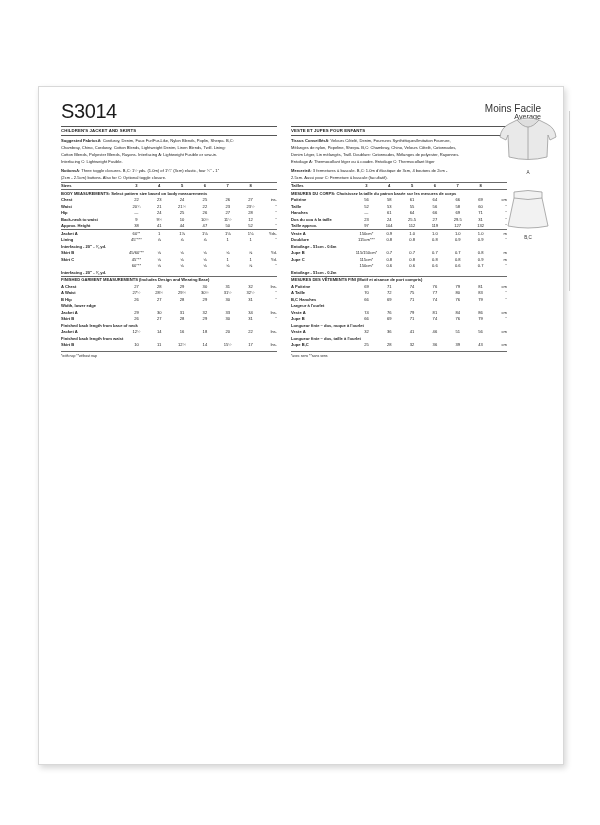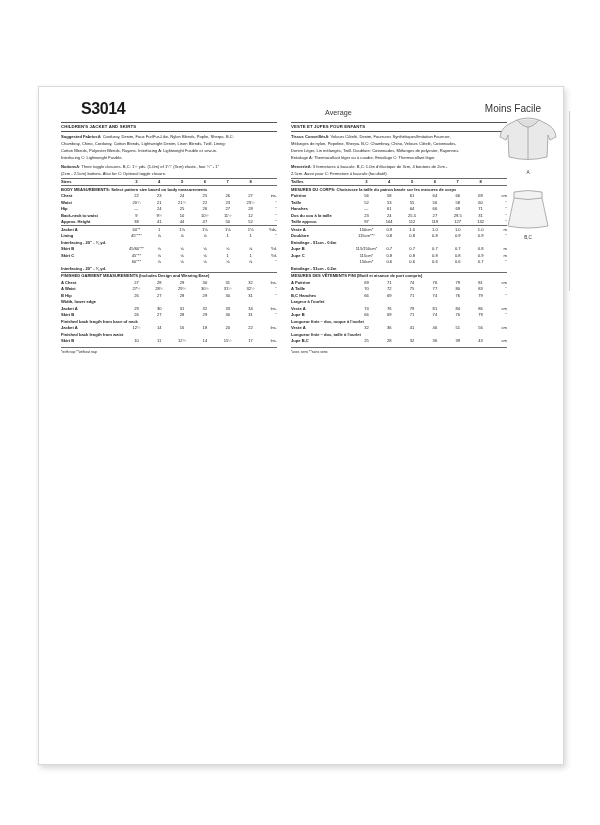--- a/index.html
+++ b/index.html
@@ -8,22 +8,22 @@
 
   .page{position:absolute;left:38px;top:86px;width:524px;height:677px;
         background:#fff;border:1px solid #d8d8d8;
         box-shadow:2px 3px 6px rgba(0,0,0,.16);}
 
   .inner{position:absolute;left:22px;top:14px;width:480px;}
 
   
   .hdr{display:flex;justify-content:space-between;align-items:flex-end;}
   .hdr-l{width:216px;}
-  .hdr-r{width:216px;text-align:left;}
-  .patnum{font-size:16px;font-weight:700;letter-spacing:-.4px;line-height:1;margin-left:20px;}
+  .hdr-r{width:216px;text-align:right;}
+  .patnum{font-size:20px;font-weight:400;letter-spacing:-.4px;line-height:1;}
   .diff{font-size:7.2px;color:#333;}
   .diff.fr{font-size:10px;}
 
   .cols{display:flex;gap:14px;margin-top:5px;}
   .col{width:216px;}
 
   .secttl{font-size:4.3px;font-weight:700;letter-spacing:.12px;
           border-top:.6px solid #555;border-bottom:.6px solid #555;
           padding:1.1px 0 1.1px 0;line-height:1.25;}
 

